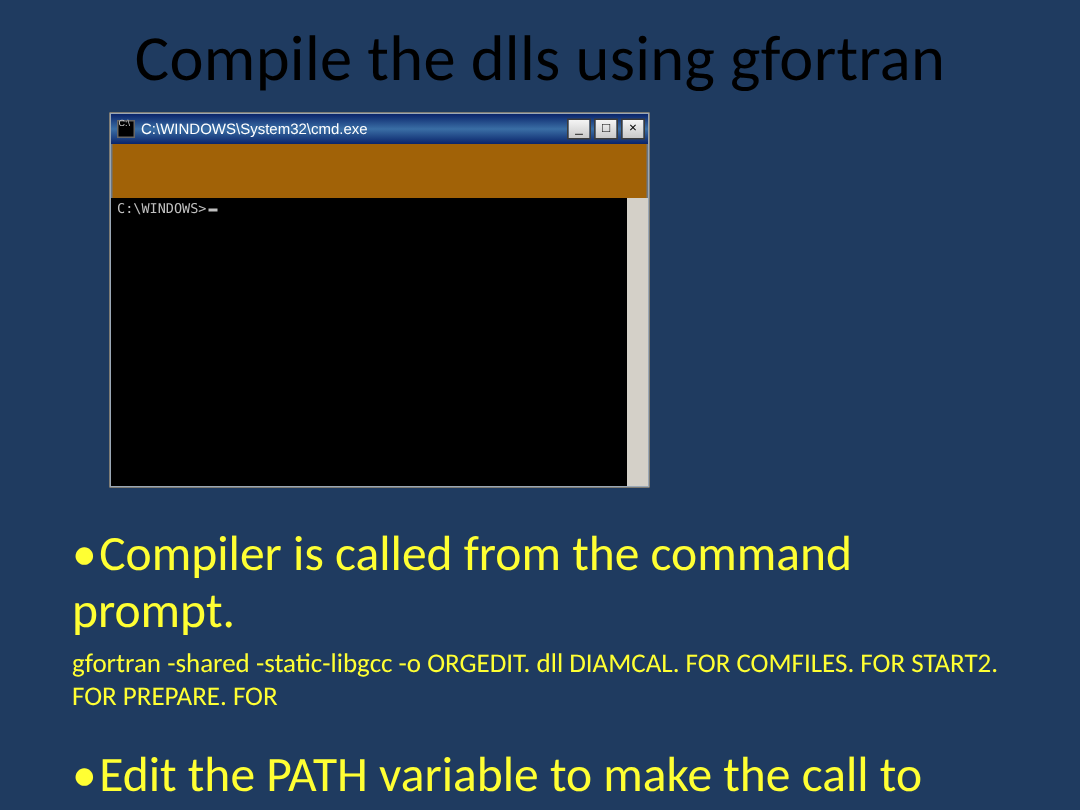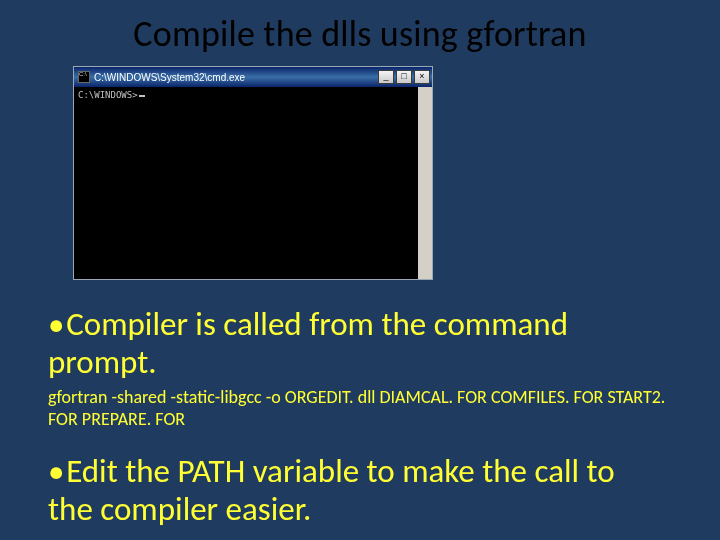--- a/index.html
+++ b/index.html
@@ -11,21 +11,21 @@
     overflow: hidden;
     position: relative;
   }
   .slide {
     width: 100%;
     height: 100%;
     padding: 12px 48px 0 48px;
   }
   .title {
     color: #000000;
-    font-size: 36px;
+    font-size: 43px;
     font-weight: 400;
     text-align: center;
     margin: 0 auto 10px auto;
     letter-spacing: 0.2px;
   }
 
   
   .cmd-window {
     width: 360px;
     margin-left: 25px;
@@ -80,20 +80,21 @@
   .cmd-btn.close { color:#000; }
   .cmd-body {
     background: #000;
     height: 192px;
     padding: 3px 4px;
     color: #c0c0c0;
     font-family: "Lucida Console", Consolas, monospace;
     font-size: 9px;
     position: relative;
     border-right: 14px solid #d4d0c8;
+    margin-top: 36px;
   }
   .cmd-body::after{
     
     content:"";
     position:absolute;
     right:-14px; top:0;
     width:14px; height:100%;
     background:
       linear-gradient(#d4d0c8,#d4d0c8);
   }

